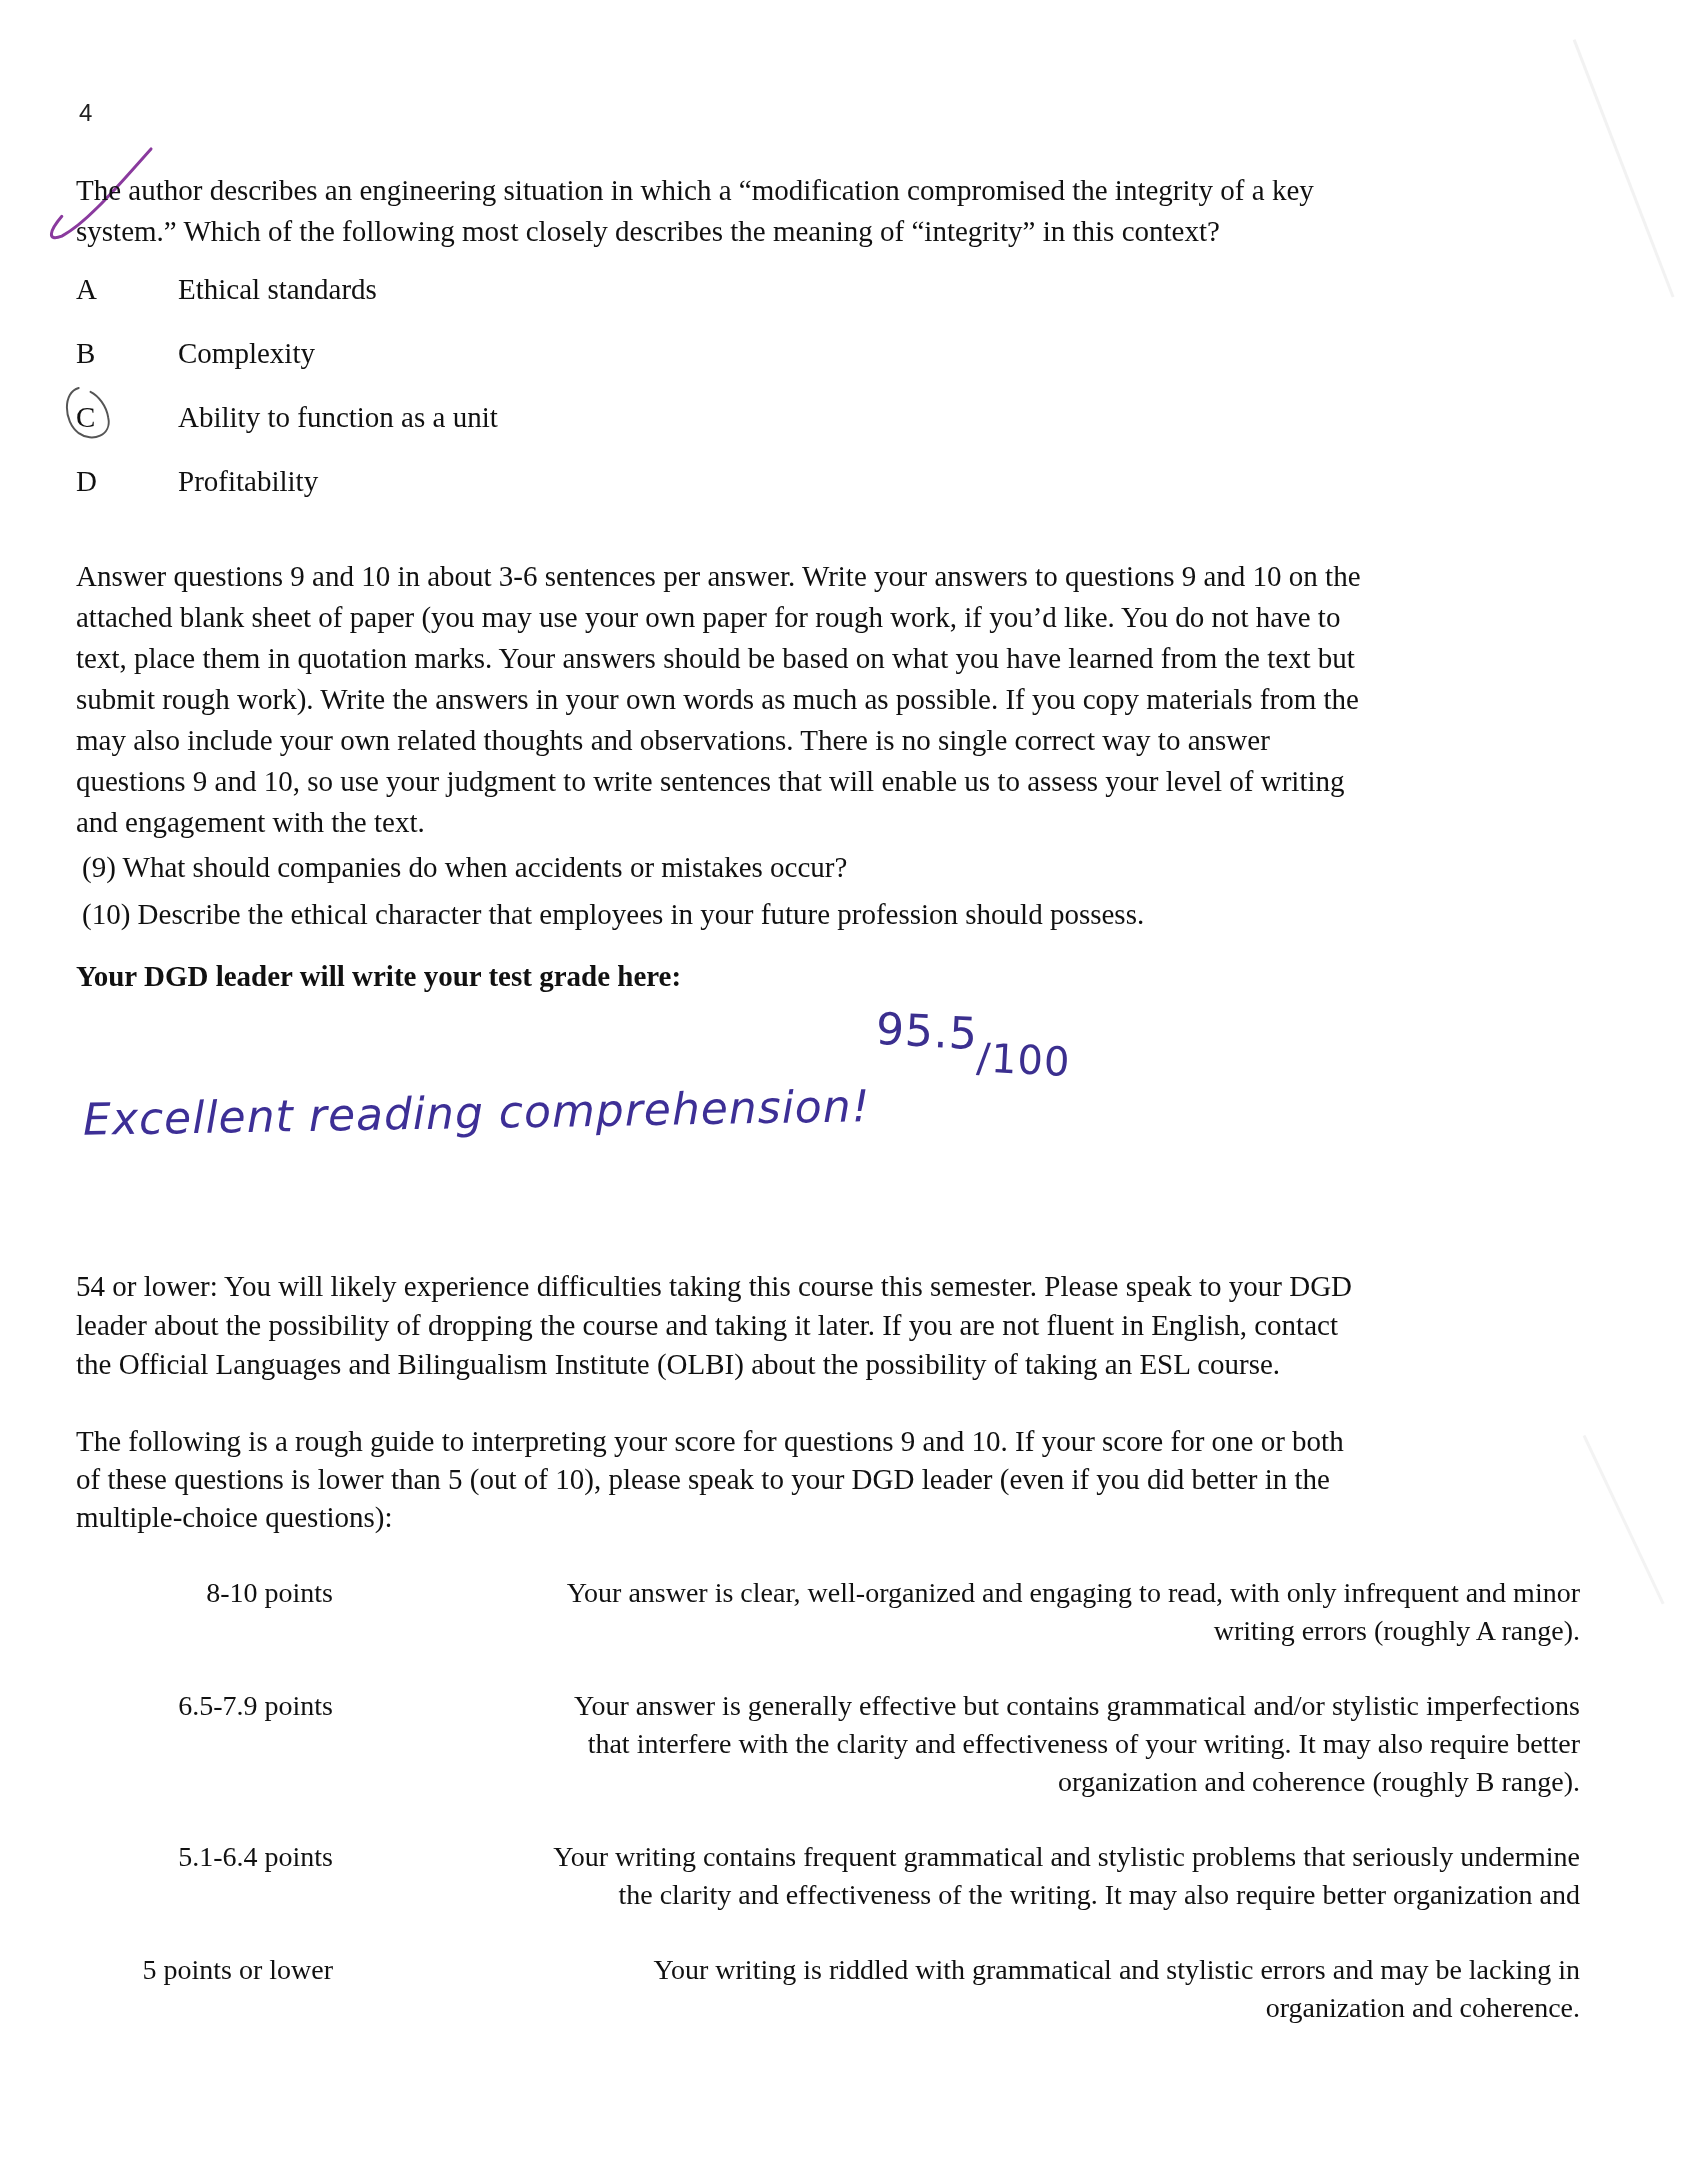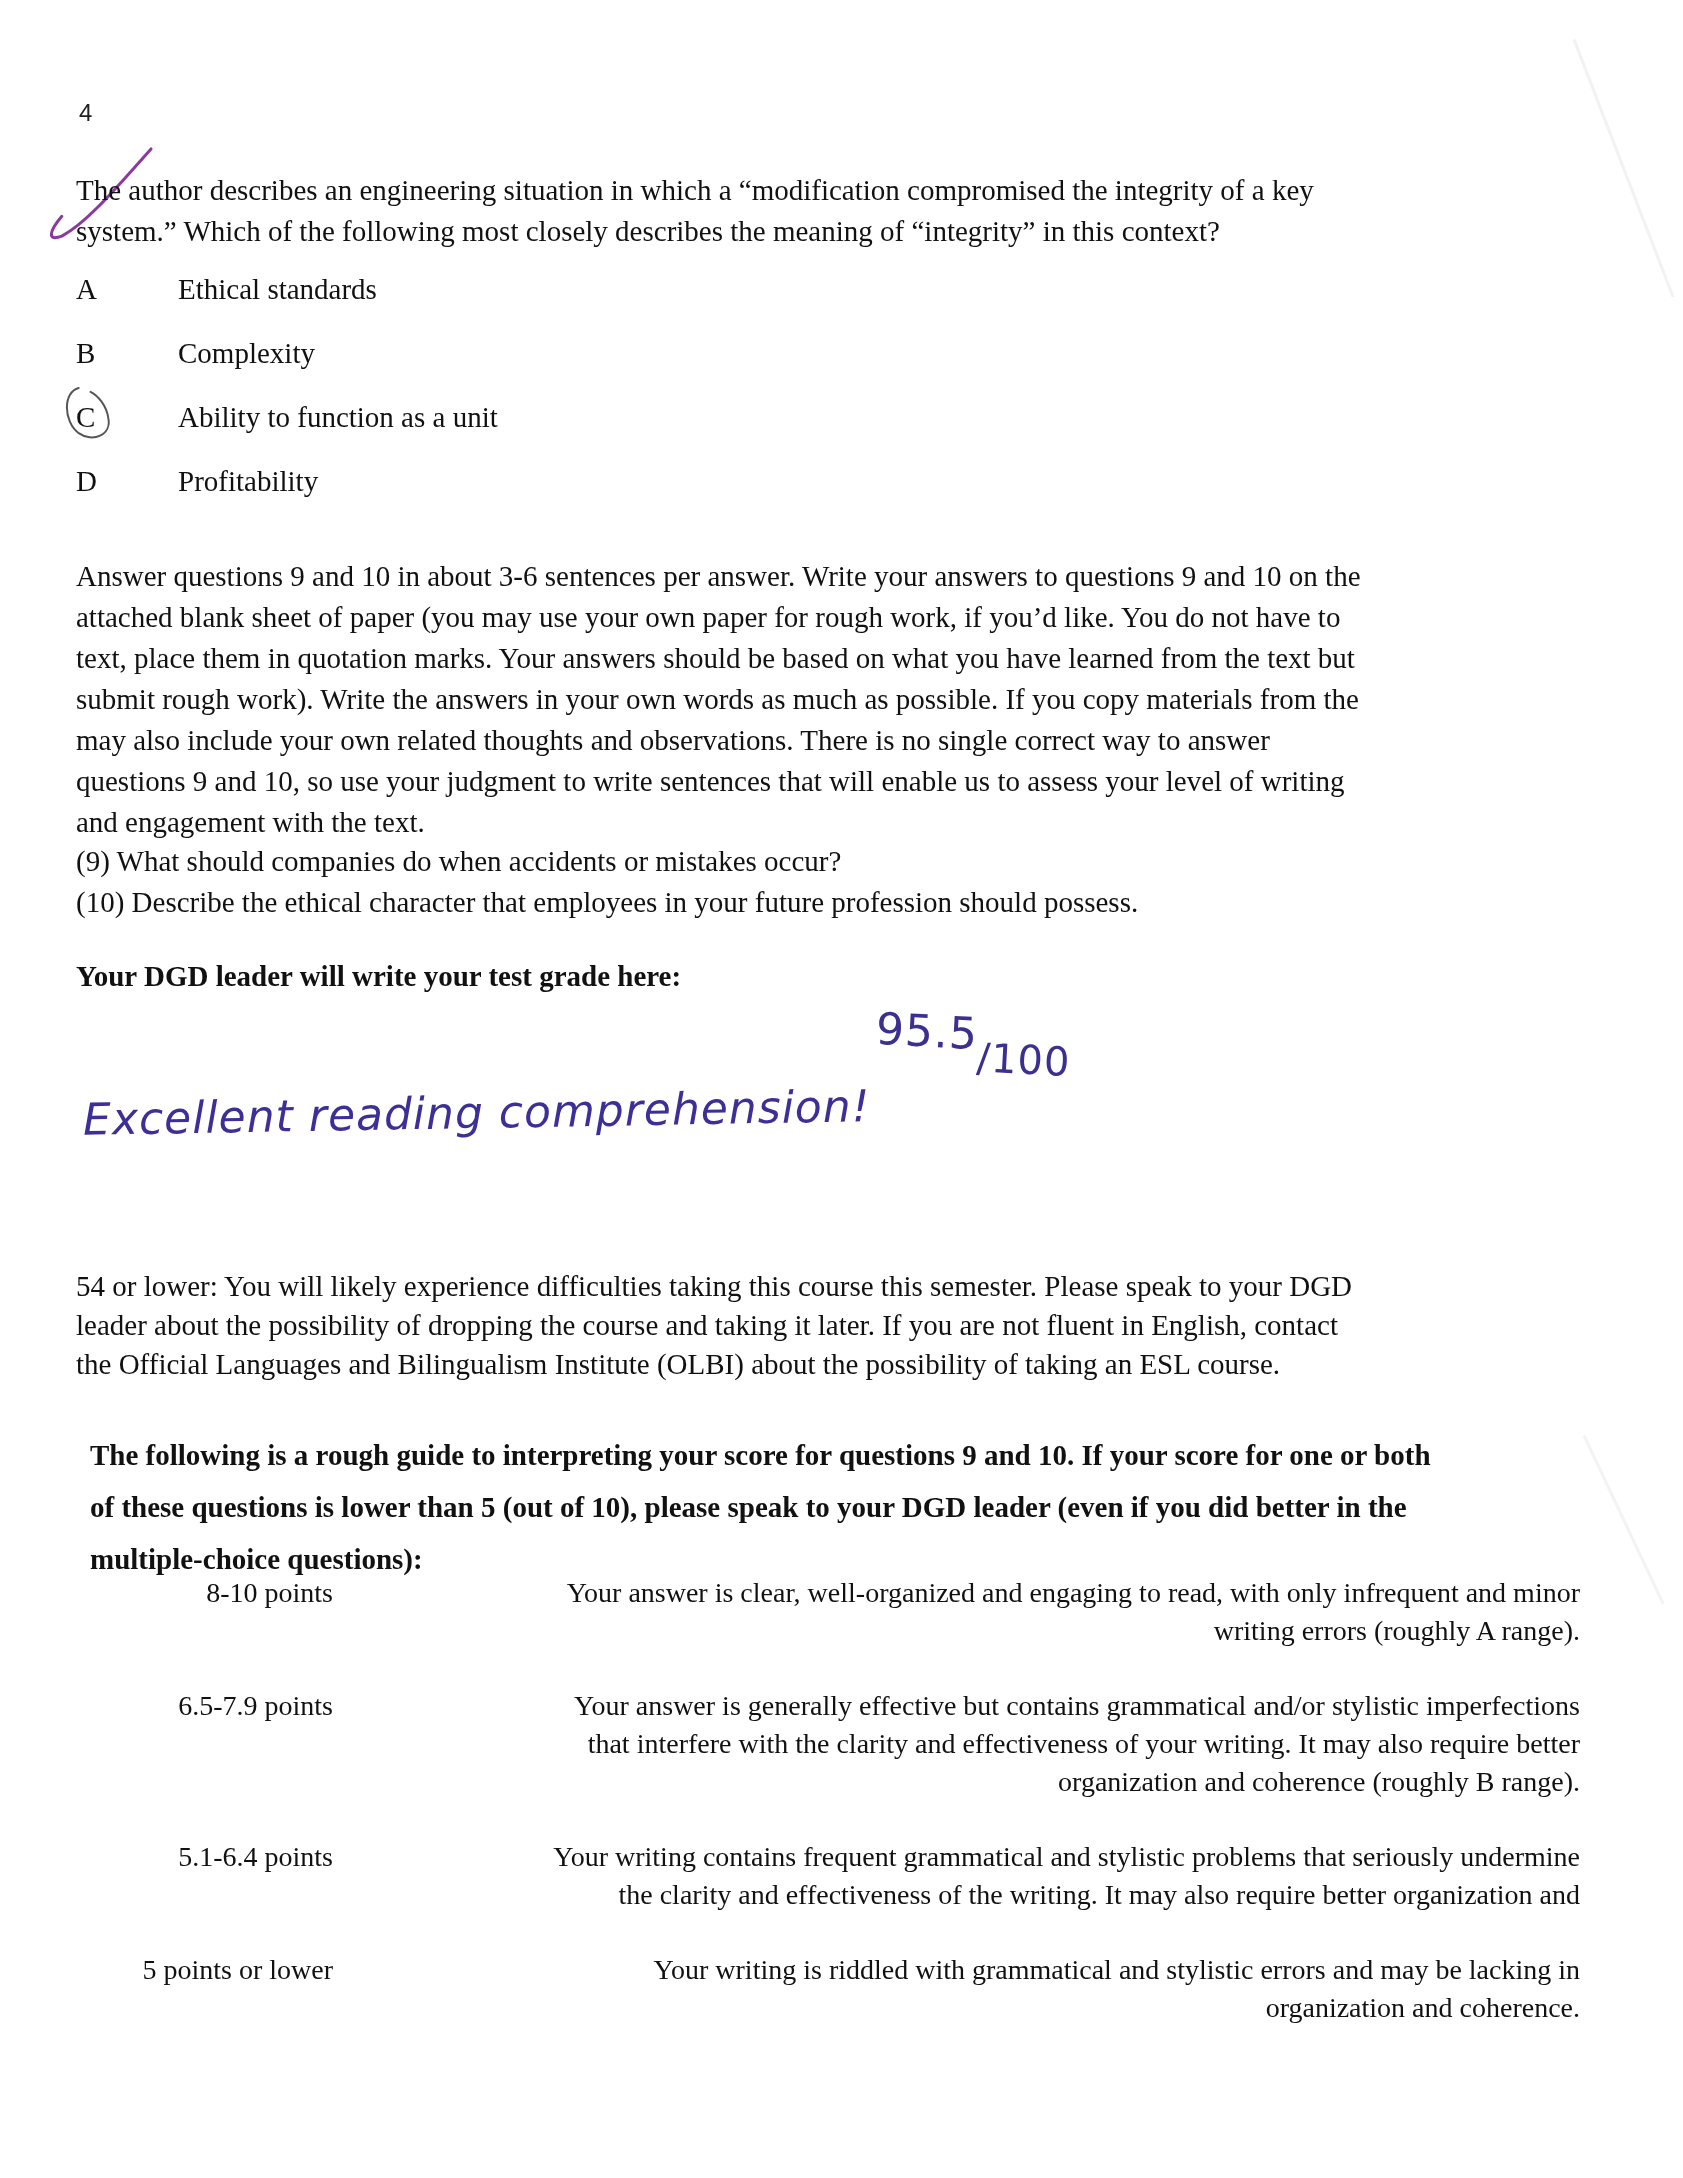--- a/index.html
+++ b/index.html
@@ -14,29 +14,29 @@
     }
     .block { position: absolute; left: 76px; width: 1525px; font-size: 29px; line-height: 41px; }
     .q8 { top: 170px; }
     .q8 .stem { margin: 0; }
     .options { position: absolute; left: 76px; top: 273px; font-size: 29px; }
     .option { height: 64px; display: flex; align-items: flex-start; position: relative; }
     .option .letter { width: 102px; display: inline-block; }
     .instructions { top: 556px; }
     .instructions p { margin: 0; }
     .prompts { top: 841px; }
-    .prompts p { margin: 0; }
+    .prompts p { margin: 6px; }
     .grade-label { position: absolute; left: 76px; top: 960px; font-size: 29px; font-weight: bold; }
     .guide { top: 1152px; }
     .guide p { margin: 0; }
     .guide .bold { font-weight: bold; }
     .lower { top: 1267px; }
     .lower p { margin: 0; line-height: 39px; }
     .scoreguide { top: 1422px; }
-    .scoreguide p { margin: 14px; line-height: 38px; font-weight: bold; }
+    .scoreguide p { margin: 0; line-height: 38px; }
     .rubric { position: absolute; left: 76px; top: 1574px; width: 1544px; font-size: 28px; line-height: 38px; text-align: right; }
     .rubric-row { display: flex; margin-bottom: 37px; }
     .rubric-row .range { width: 257px; flex: none; }
     .rubric-row .desc { flex: 1; padding-right: 40px; }
     .hand {
       position: absolute; font-family: "DejaVu Sans", sans-serif; color: #3b2f8f;
       font-weight: normal; letter-spacing: 1px;
     }
     .score-hand { left: 876px; top: 1008px; font-size: 44px; transform: rotate(3deg); }
     .score-hand .den { font-size: 40px; position: relative; top: 22px; }

